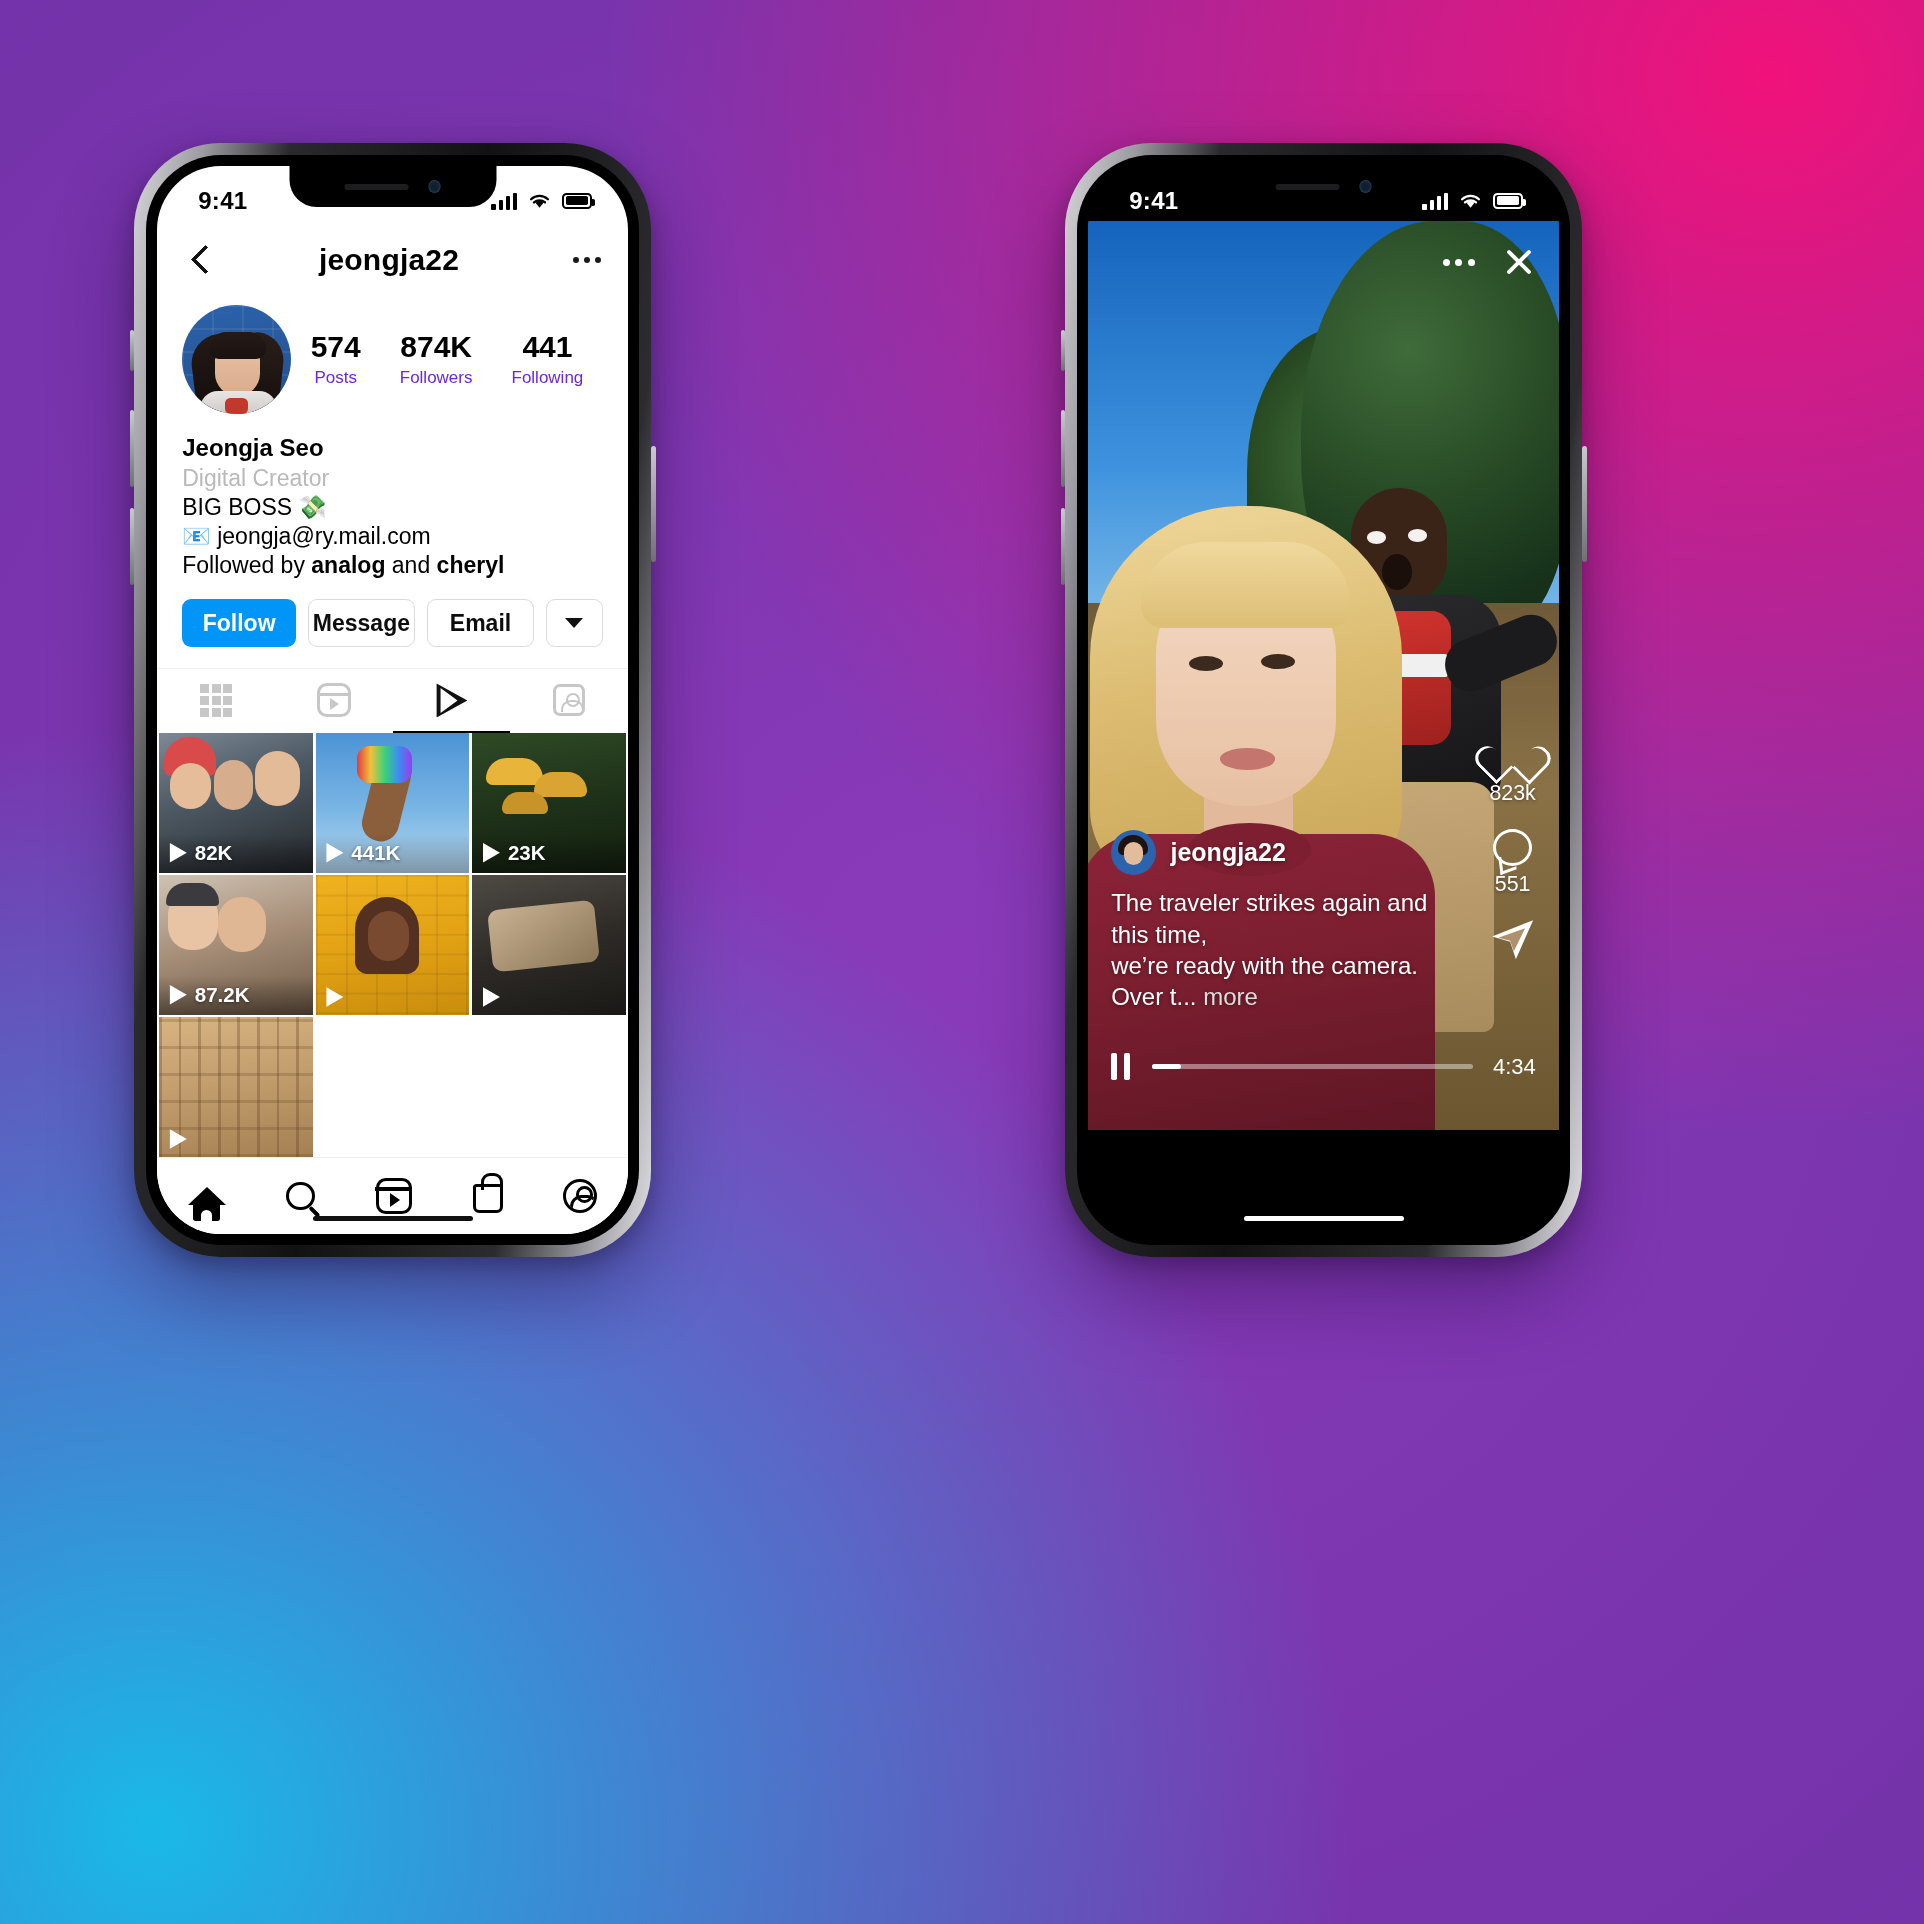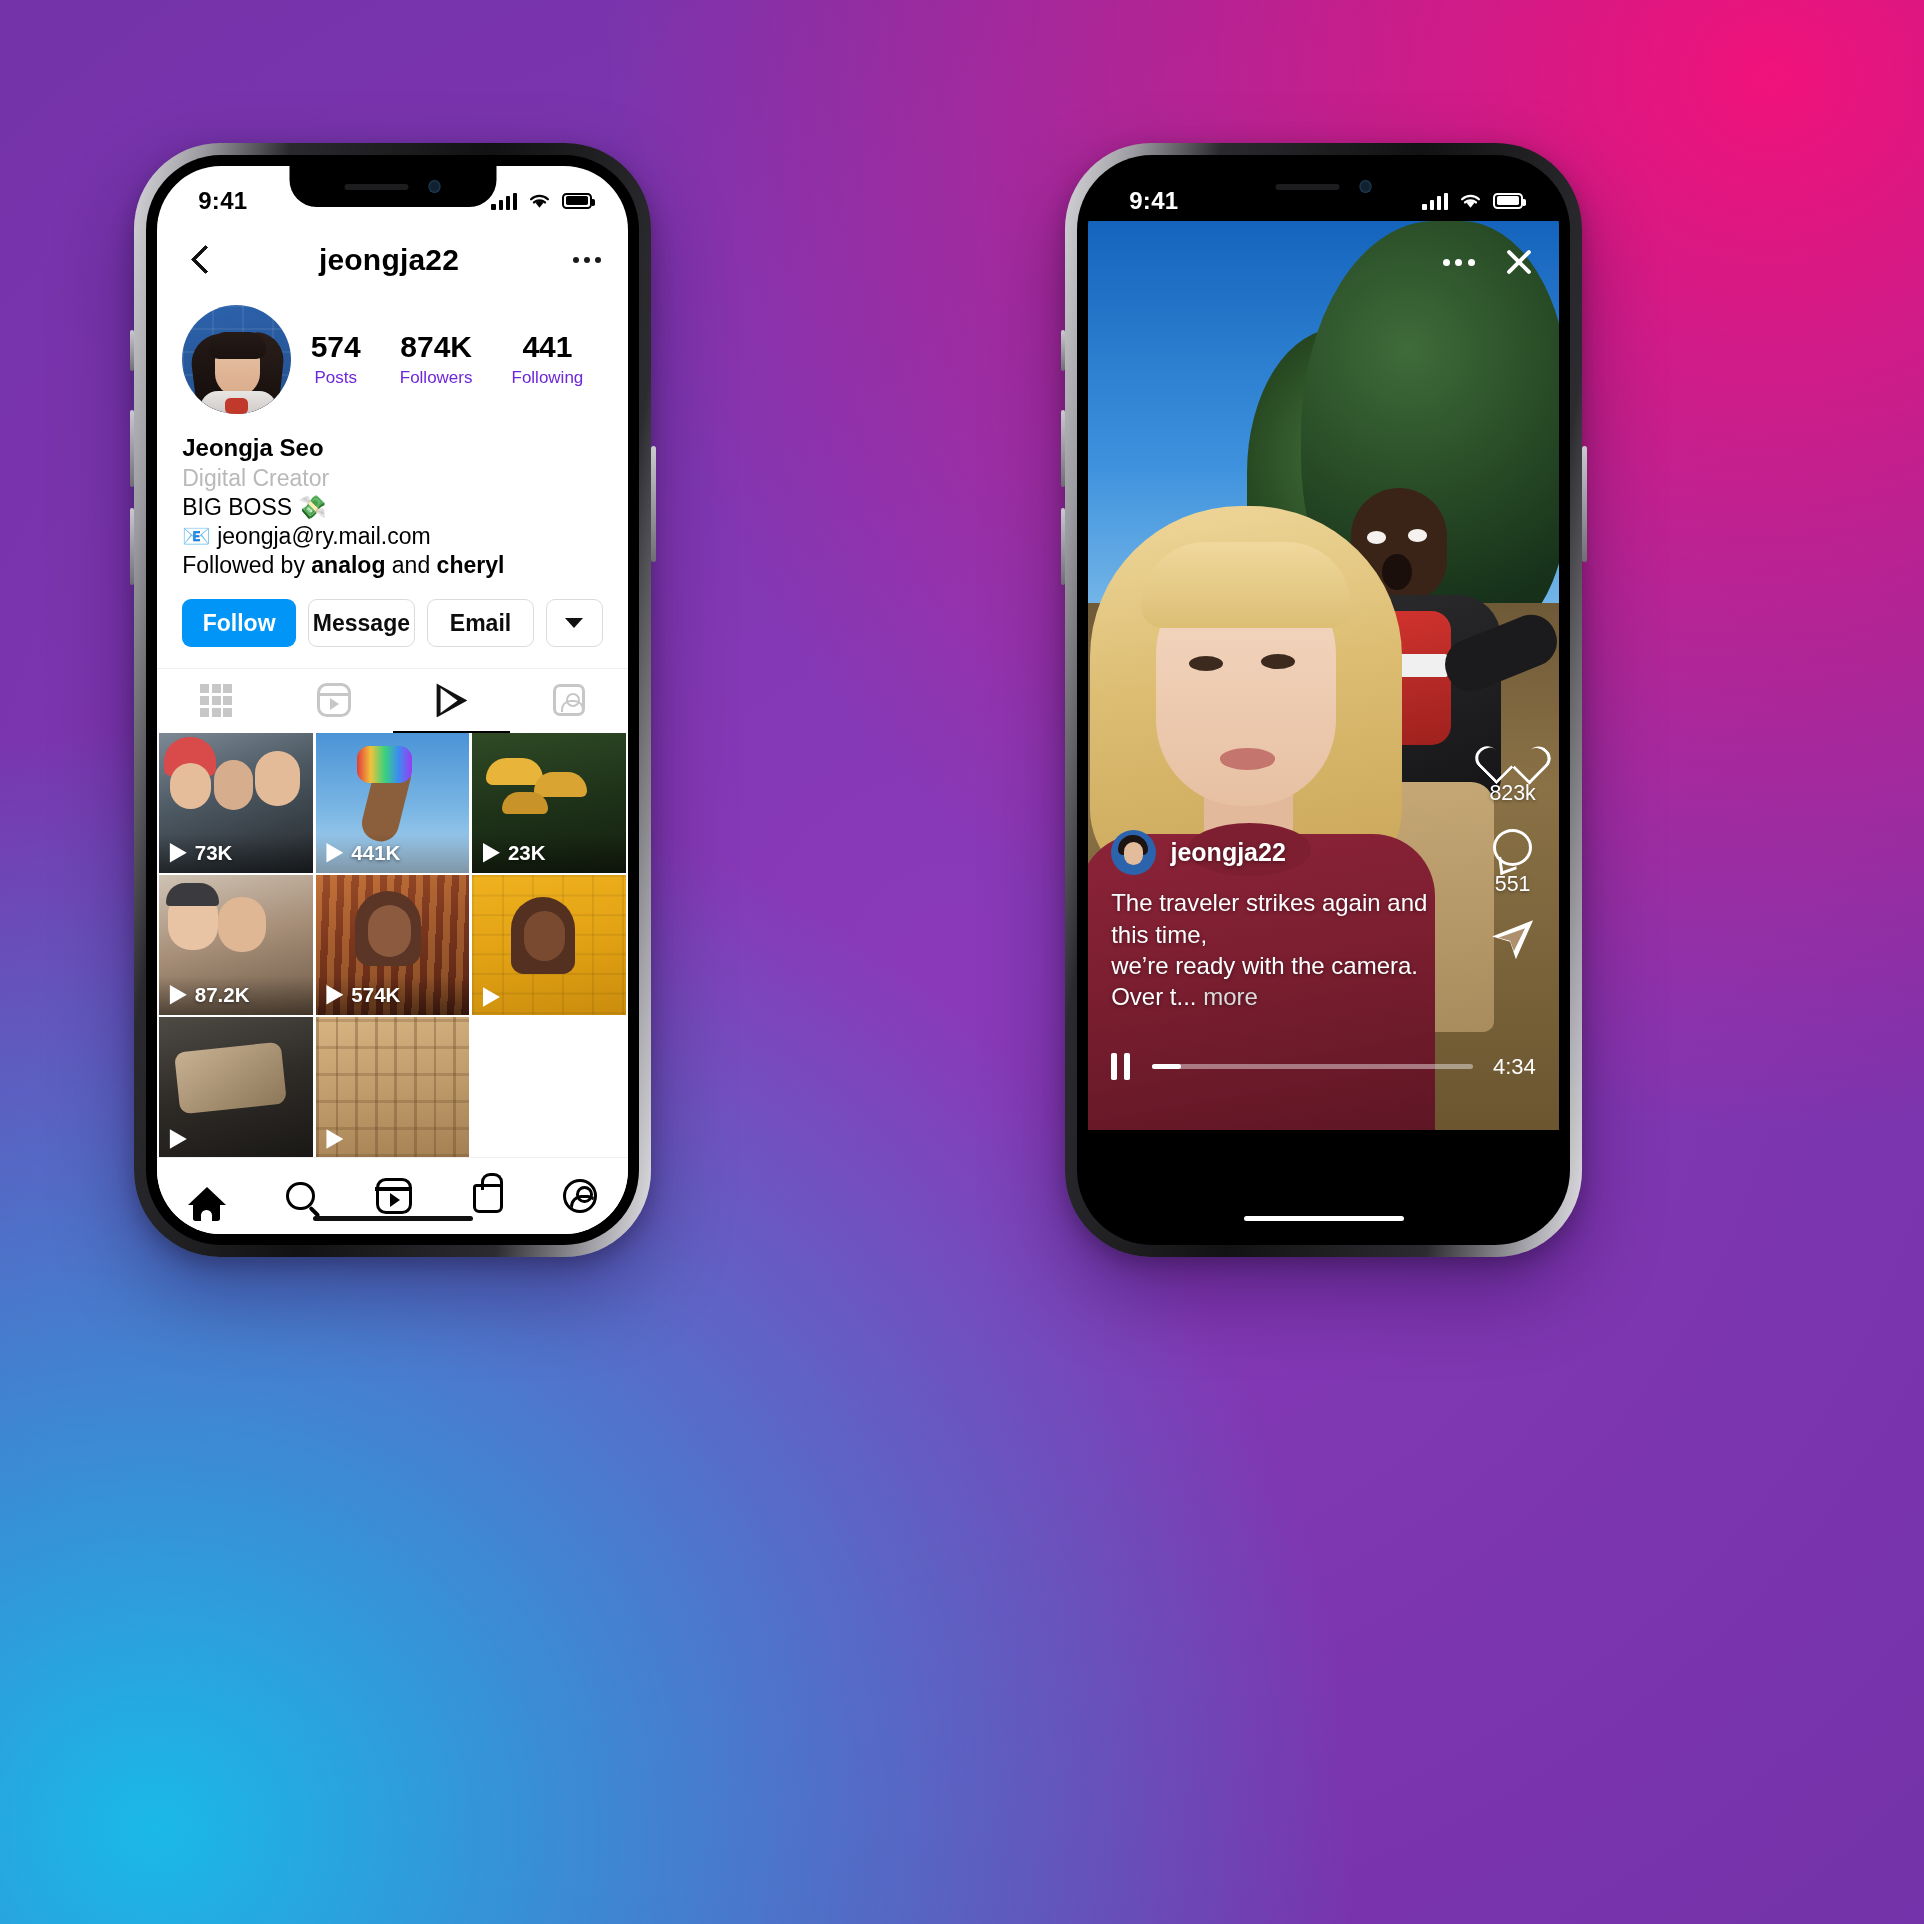--- a/index.html
+++ b/index.html
@@ -367,21 +367,21 @@
 
         <div class="grid3">
           <div class="cell" style="background:linear-gradient(160deg,#7d8a96 0%,#4e5a64 40%,#24282c 100%);">
             <div style="position:absolute;left:5.3px;top:3.6px;width:52px;height:39px;background:#d94b4b;border-radius:25px 25px 7.1px 7.1px;"></div>
             <div style="position:absolute;left:10.7px;top:30px;width:41px;height:46px;background:#e5bd9b;border-radius:20.5px;"></div>
             <div style="position:absolute;left:55px;top:27px;width:39px;height:50px;background:#d7ae8d;border-radius:19.6px;"></div>
             <div style="position:absolute;left:96px;top:18px;width:45px;height:55px;background:#e3bb99;border-radius:22px;"></div>
             <div style="position:absolute;left:0;bottom:0;right:0;height:39px;background:linear-gradient(180deg,rgba(0,0,0,0),rgba(0,0,0,.42));"></div>
             <div class="views">
                 <span class="vplay"></span>
-                <span>73K</span>
+                <span>82K</span>
               </div>
           </div>
           <div class="cell" style="background:linear-gradient(180deg,#4b93d6 0%,#7ab6e4 55%,#b5d6ee 100%);">
             <div style="position:absolute;left:52px;top:23px;width:37px;height:86px;background:#8b5e3c;border-radius:18px;transform:rotate(14deg);"></div>
             <div style="position:absolute;left:41px;top:12.5px;width:55px;height:37px;background:linear-gradient(90deg,#e23b3b,#f0c23b,#3bd27a,#3b8ef0,#9b3bf0);border-radius:12.5px;"></div>
             <div style="position:absolute;left:0;bottom:0;right:0;height:39px;background:linear-gradient(180deg,rgba(0,0,0,0),rgba(0,0,0,.3));"></div>
             <div class="views">
                 <span class="vplay"></span>
                 <span>441K</span>
               </div>
@@ -398,30 +398,20 @@
           </div>
 
           <div class="cell" style="background:linear-gradient(165deg,#cfc3b4 0%,#a8907a 45%,#6e5a46 100%);">
             <div style="position:absolute;left:9px;top:16px;width:50px;height:59px;background:#e8c3a4;border-radius:23px;"></div>
             <div style="position:absolute;left:59px;top:21.4px;width:48px;height:55px;background:#e0b795;border-radius:23px;"></div>
             <div style="position:absolute;left:7.1px;top:7.1px;width:53px;height:23px;background:#3b3b3f;border-radius:25px 25px 5.3px 5.3px;"></div>
             <div style="position:absolute;left:0;bottom:0;right:0;height:39px;background:linear-gradient(180deg,rgba(0,0,0,0),rgba(0,0,0,.4));"></div>
             <div class="views">
                 <span class="vplay"></span>
                 <span>87.2K</span>
-              </div>
-          </div>
-          <div class="cell" style="background:linear-gradient(165deg,#b1582f 0%,#8d3f22 40%,#5e2716 100%);">
-            <div style="position:absolute;inset:0;background:repeating-linear-gradient(92deg,rgba(255,200,90,.22) 0 7.1px, rgba(0,0,0,.12) 7.1px 14.3px);"></div>
-            <div style="position:absolute;left:39px;top:16px;width:66px;height:75px;background:#5b3526;border-radius:34px 34px 16px 16px;"></div>
-            <div style="position:absolute;left:52px;top:30px;width:43px;height:52px;background:#8b5a3f;border-radius:21.4px;"></div>
-            <div style="position:absolute;left:0;bottom:0;right:0;height:39px;background:linear-gradient(180deg,rgba(0,0,0,0),rgba(0,0,0,.4));"></div>
-            <div class="views">
-                <span class="vplay"></span>
-                <span>574K</span>
               </div>
           </div>
 
           <div class="cell" style="background:linear-gradient(170deg,#f0b21f 0%,#e0a013 55%,#c98c0d 100%);">
             <div style="position:absolute;inset:0;background-image:linear-gradient(rgba(0,0,0,.07) 1.8px,transparent 1.8px),linear-gradient(90deg,rgba(0,0,0,.07) 1.8px,transparent 1.8px);background-size:30px 19.6px;"></div>
             <div style="position:absolute;left:39px;top:21.4px;width:64px;height:77px;background:#53301f;border-radius:32px 32px 12.5px 12.5px;"></div>
             <div style="position:absolute;left:52px;top:36px;width:41px;height:50px;background:#7a4a30;border-radius:20.5px;"></div>
             <div class="views">
                 <span class="vplay"></span>
                 <span></span>

